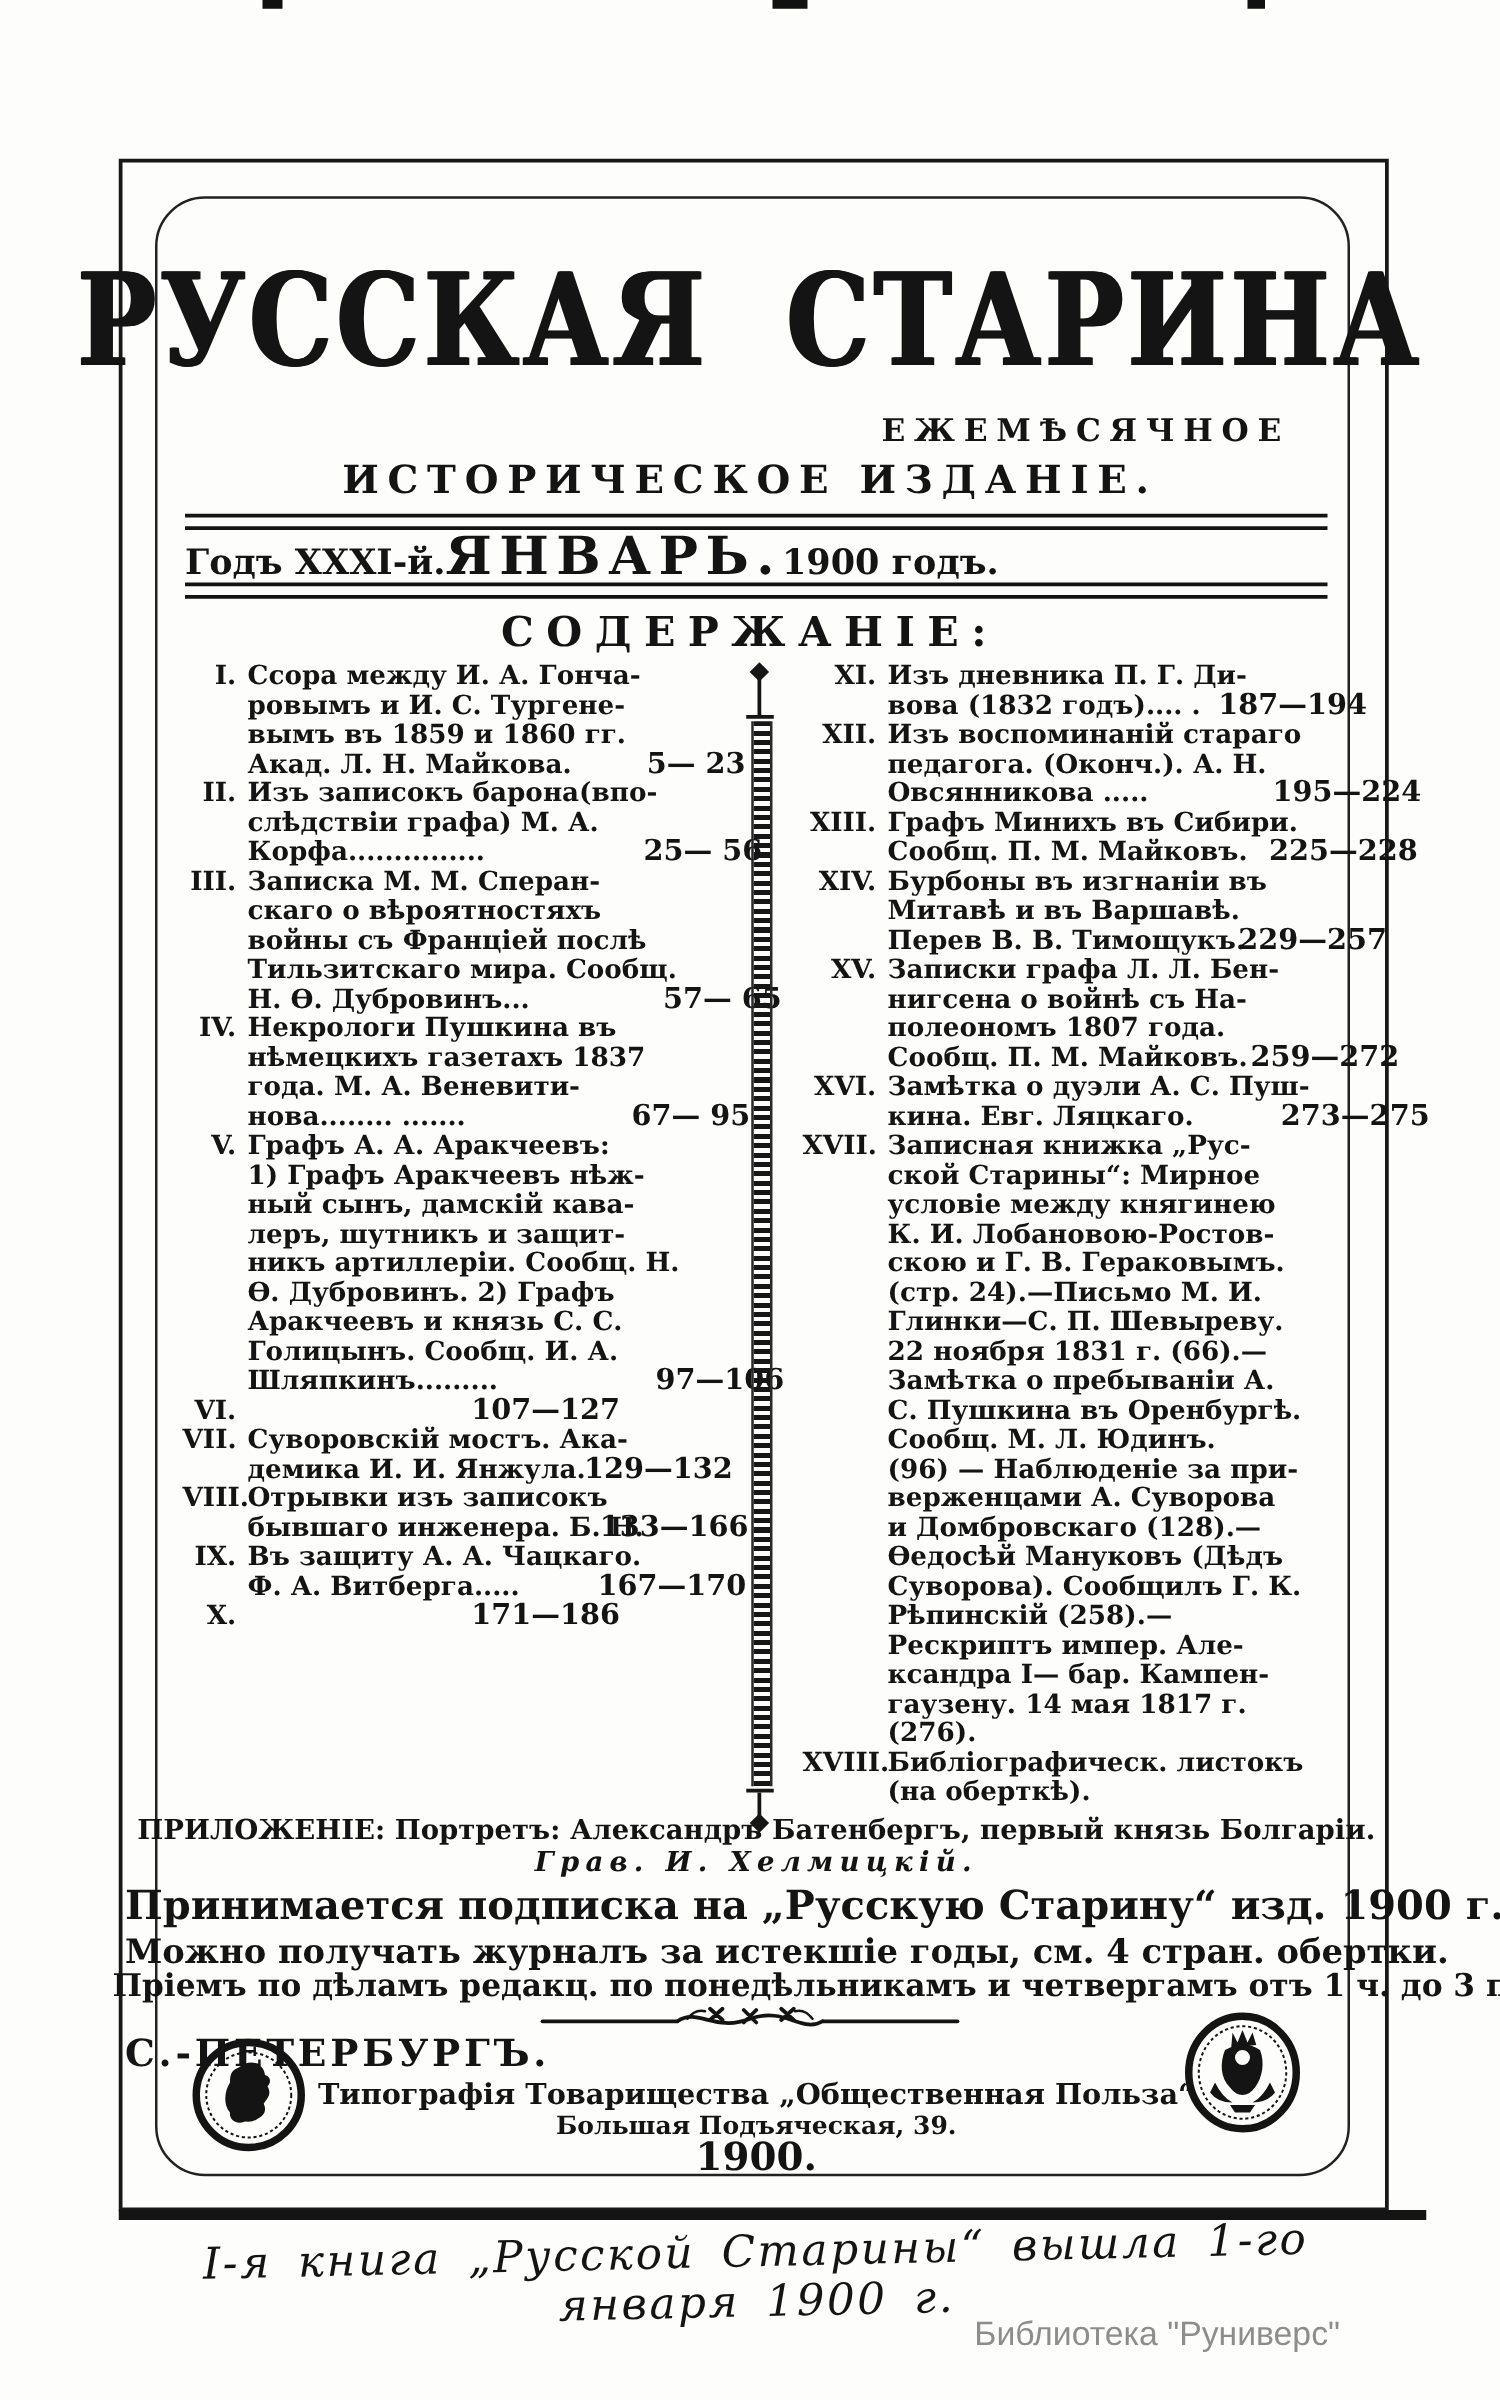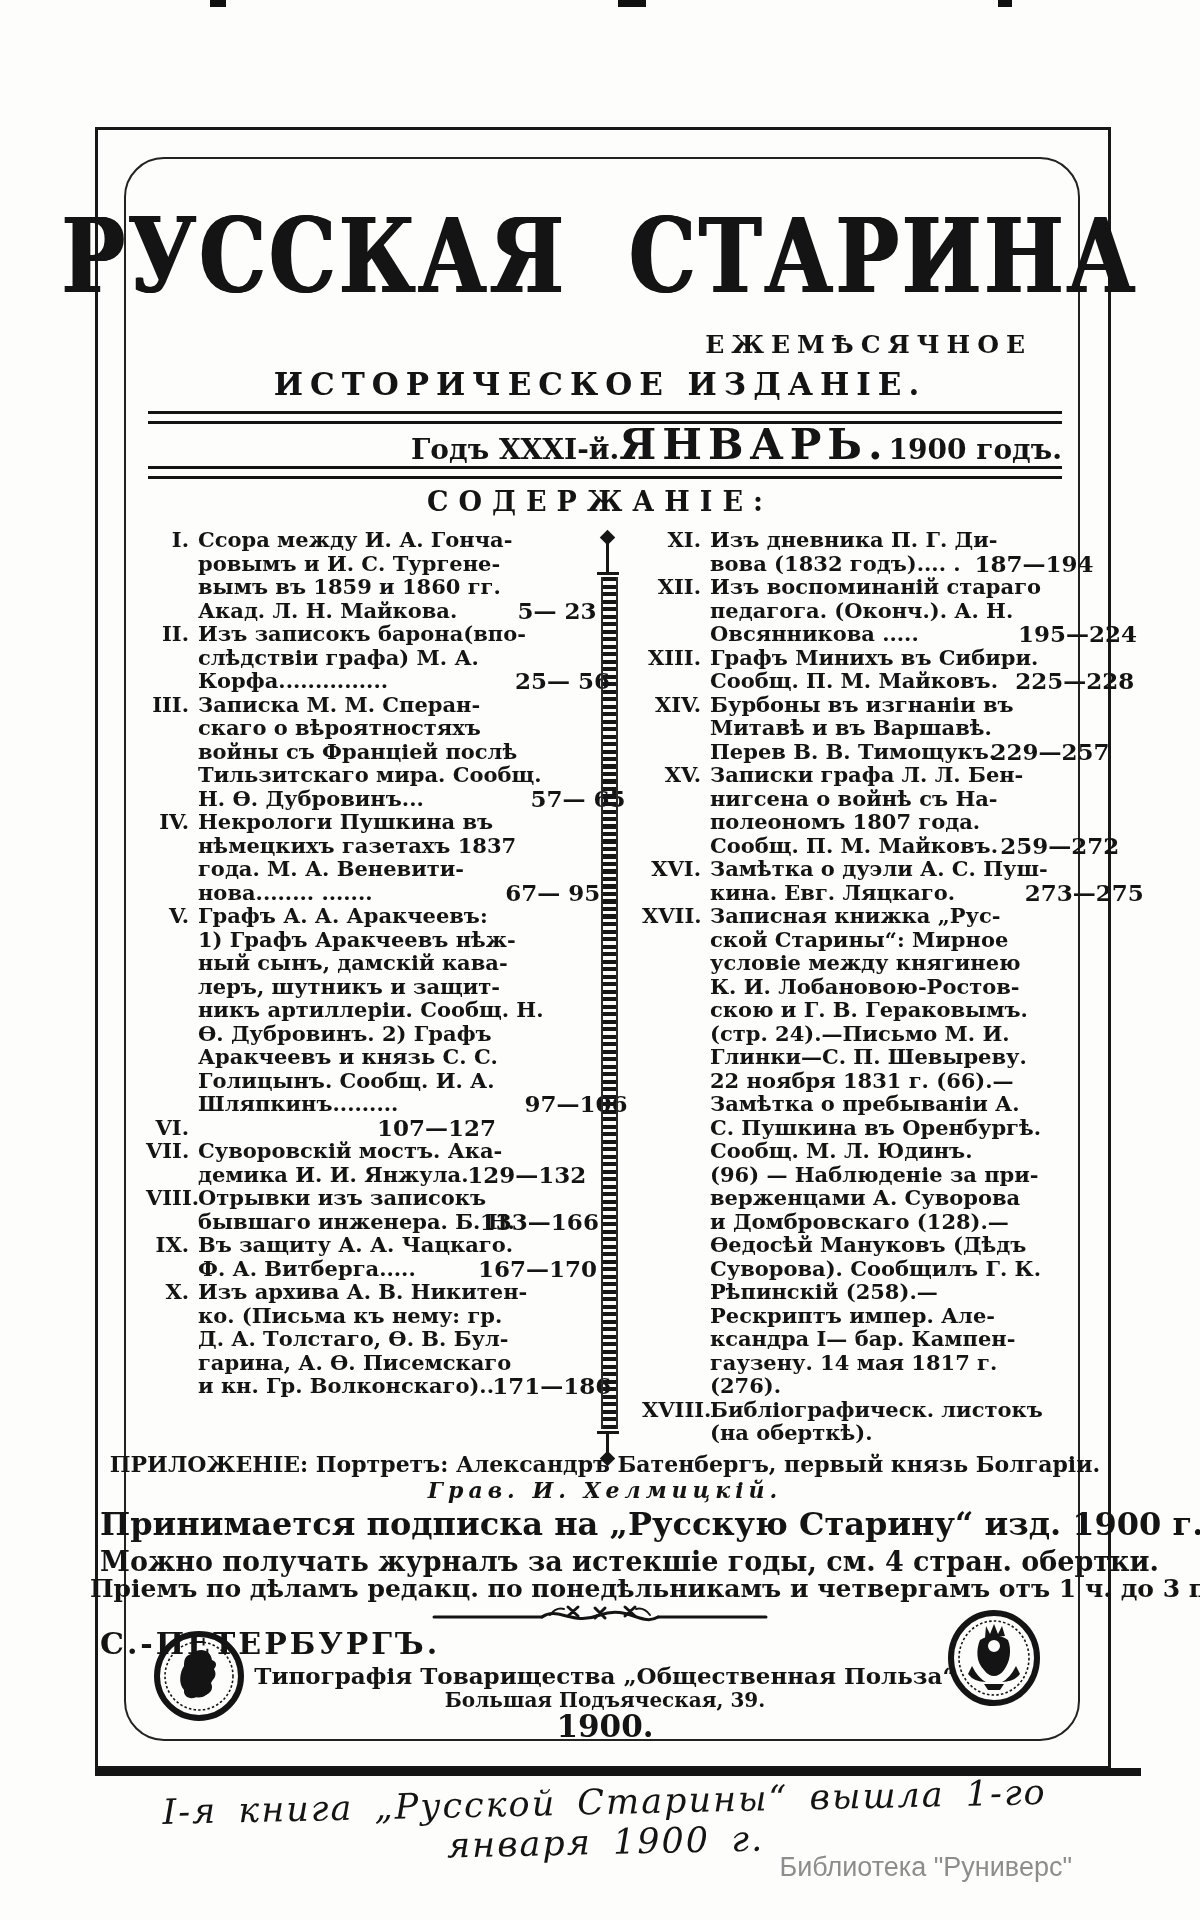--- a/index.html
+++ b/index.html
@@ -28,26 +28,26 @@
     font-size:25px;letter-spacing:7px;font-weight:bold;}
   .masthead-sub2{position:absolute;left:0;top:366px;width:1200px;text-align:center;
     font-size:31px;letter-spacing:7px;font-weight:bold;}
 
   .double-rule{position:absolute;left:148px;width:914px;height:7px;
     border-top:3px solid #141414;border-bottom:3px solid #141414;}
   .dr-top{top:411px;}
   .dr-bot{top:466px;}
 
   .date-band{position:absolute;left:148px;top:420px;width:914px;height:44px;
-    display:flex;align-items:baseline;justify-content:flex-end;}
+    display:flex;align-items:baseline;justify-content:flex-start;}
   .date-left,.date-right{font-size:28px;font-weight:bold;padding-top:6px;}
   .date-center{font-size:42px;font-weight:bold;letter-spacing:6px;}
 
   .contents-heading{position:absolute;left:0;top:486px;width:1200px;text-align:center;
-    font-size:27px;font-weight:bold;letter-spacing:10px;}
+    font-size:33px;font-weight:bold;letter-spacing:10px;}
 
   .toc-col{position:absolute;top:528px;font-size:21px;line-height:23.5px;font-weight:bold;}
   .toc-left{left:146px;width:434px;}
   .toc-right{left:642px;width:450px;}
   .toc-item{display:grid;}
   .toc-left .toc-item{grid-template-columns:52px 1fr 84px;}
   .toc-right .toc-item{grid-template-columns:68px 1fr 96px;}
   .toc-num{text-align:right;padding-right:9px;}
   .toc-line{white-space:nowrap;}
   .toc-pages{display:flex;align-items:flex-end;justify-content:flex-end;
@@ -214,27 +214,20 @@
     <div class="toc-num">IX.</div>
     <div class="toc-lines">
         <div class="toc-line">Въ защиту А. А. Чацкаго.</div>
         <div class="toc-line">Ф. А. Витберга.....</div>
       </div>
     <div class="toc-pages">167—170</div>
   </div>
 
   <div class="toc-item">
     <div class="toc-num">X.</div>
-    <div class="toc-lines">
-        <div class="toc-line">Изъ архива А. В. Никитен-</div>
-        <div class="toc-line">ко. (Письма къ нему: гр.</div>
-        <div class="toc-line">Д. А. Толстаго, Ѳ. В. Бул-</div>
-        <div class="toc-line">гарина, А. Ѳ. Писемскаго</div>
-        <div class="toc-line">и кн. Гр. Волконскаго)..</div>
-      </div>
     <div class="toc-pages">171—186</div>
   </div>
 </div>
 
 <div class="divider">
   <div class="dv-diamond top"></div>
   <div class="dv-stem top"></div>
   <div class="dv-bar top"></div>
   <div class="dv-chain"></div>
   <div class="dv-bar bot"></div>

